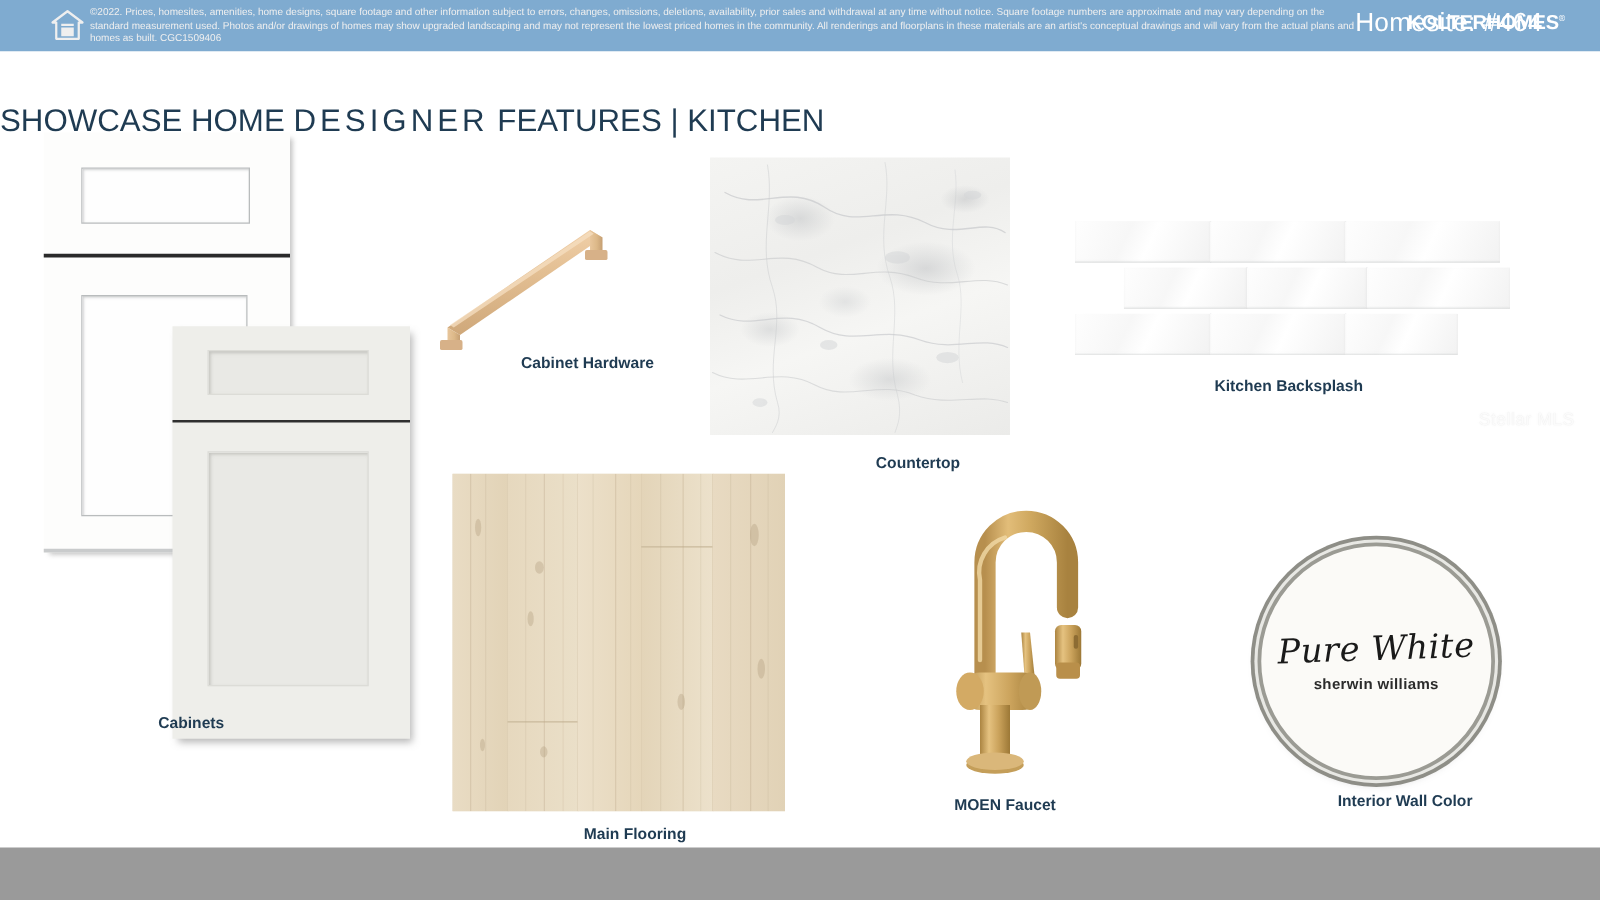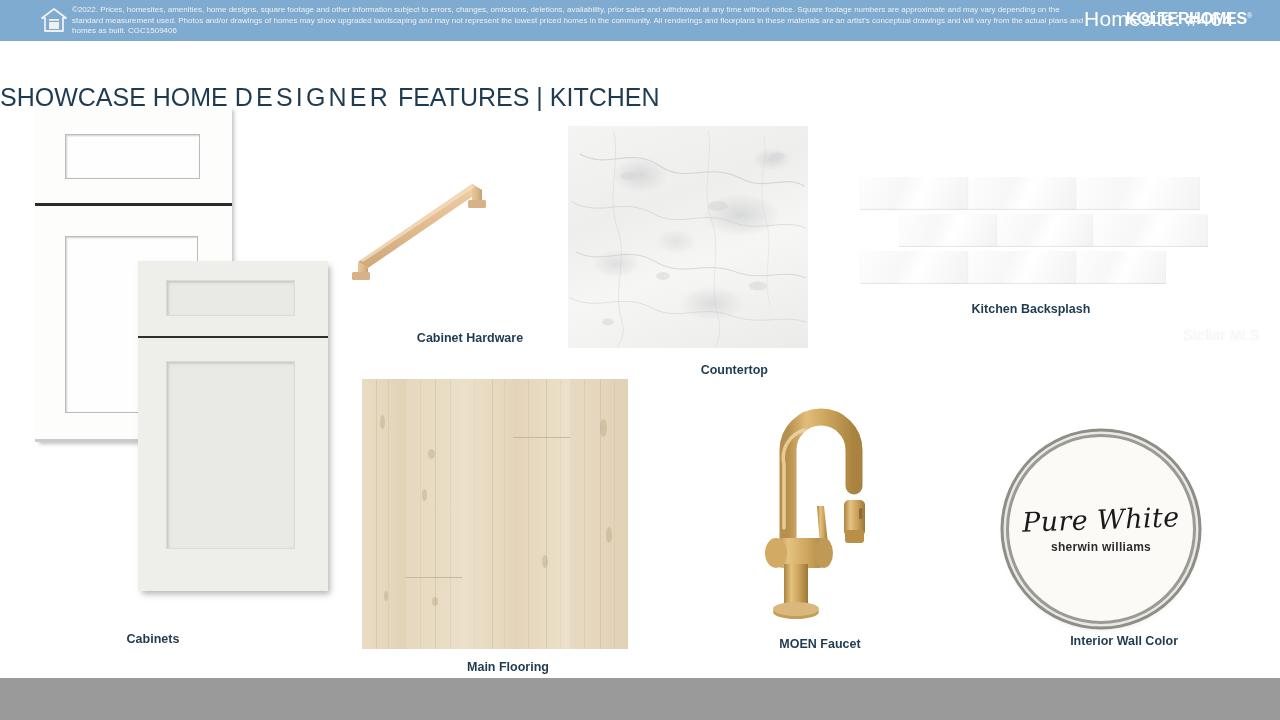--- a/index.html
+++ b/index.html
@@ -288,21 +288,21 @@
   <div class="cab-back-upper-inner"></div>
   <div class="cab-back-seam"></div>
   <div class="cab-back-lower-inner"></div>
   <div class="cab-back-bottomline"></div>
 </div>
 <div class="cab-front">
   <div class="cab-front-upper-inner"></div>
   <div class="cab-front-seam"></div>
   <div class="cab-front-lower-inner"></div>
 </div>
-<div class="swatch-label" style="left:78px; top:632px; width:150px;text-align:center;">Cabinets</div>
+<div class="swatch-label" style="left:78px; top:571px; width:150px;text-align:center;">Cabinets</div>
 
 <div class="hw-wrap">
   <svg width="150" height="120" viewBox="0 0 150 120">
     <defs>
       <linearGradient id="goldBar" x1="0" y1="0" x2="0" y2="1">
         <stop offset="0%" stop-color="#f0cfa8"></stop>
         <stop offset="40%" stop-color="#e3bf93"></stop>
         <stop offset="100%" stop-color="#cfa87a"></stop>
       </linearGradient>
       <linearGradient id="goldLeg" x1="0" y1="0" x2="1" y2="0">
@@ -315,21 +315,21 @@
     <polygon points="10,94 124,16 134,22 20,100" fill="url(#goldBar)"></polygon>
     <polygon points="10,94 20,100 20,112 10,106" fill="url(#goldLeg)"></polygon>
     <polygon points="124,16 134,22 134,40 124,34" fill="url(#goldLeg)"></polygon>
 
     <rect x="4" y="104" width="18" height="8" rx="1.5" fill="#d7b188"></rect>
     <rect x="120" y="32" width="18" height="8" rx="1.5" fill="#d7b188"></rect>
 
     <polygon points="12,92 124,17 127,19 15,94" fill="#f6dfc2" opacity="0.75"></polygon>
   </svg>
 </div>
-<div class="swatch-label" style="left:390px; top:283px; width:160px;margin-top:48px;">Cabinet Hardware</div>
+<div class="swatch-label" style="left:390px; top:283px; width:160px;">Cabinet Hardware</div>
 
 <div class="countertop">
   <svg width="240" height="222" viewBox="0 0 240 222">
     <g stroke="#c9cbcd" fill="none" stroke-linecap="round">
       <path d="M12,28 C40,44 62,20 92,40 C118,58 140,36 172,52 C198,66 218,48 236,60" stroke-width="1.1" opacity="0.75"></path>
       <path d="M4,76 C34,92 54,70 86,88 C112,102 132,84 164,96 C192,107 214,92 238,102" stroke-width="0.9" opacity="0.65"></path>
       <path d="M8,126 C36,140 58,118 88,136 C116,152 136,134 168,146 C196,156 216,142 238,152" stroke-width="1" opacity="0.7"></path>
       <path d="M2,172 C30,186 54,166 84,182 C110,196 134,178 164,190 C192,200 216,188 238,196" stroke-width="0.85" opacity="0.6"></path>
       <path d="M46,6 C52,40 38,70 50,104 C60,134 44,162 54,196 C58,208 52,216 50,220" stroke-width="0.8" opacity="0.5"></path>
       <path d="M140,4 C146,34 132,62 144,96 C154,126 140,156 150,190 C154,206 150,214 148,220" stroke-width="0.75" opacity="0.45"></path>
@@ -433,21 +433,21 @@
     <ellipse cx="76" cy="175" rx="9" ry="15" fill="#c09a55"></ellipse>
 
     <rect x="36" y="186" width="24" height="46" fill="url(#goldBody)"></rect>
 
     <ellipse cx="48" cy="234" rx="23" ry="7" fill="#c49e59"></ellipse>
     <ellipse cx="48" cy="231" rx="23" ry="7" fill="#dab77a"></ellipse>
 
     <path d="M36,150 L36,86 A29,29 0 0 1 56,52" fill="none" stroke="#f1d9a6" stroke-width="3.5" opacity="0.8" stroke-linecap="round"></path>
   </svg>
 </div>
-<div class="swatch-label" style="left:740px; top:637px; width:160px;text-align:center;">MOEN Faucet</div>
+<div class="swatch-label" style="left:724px; top:637px; width:160px;text-align:center;">MOEN Faucet</div>
 
 <div class="paintcan">
   <div class="paint-name">Pure White</div>
   <div class="paint-brand">sherwin williams</div>
 </div>
 <div class="swatch-label" style="left:1018px; top:634px; width:160px;text-align:right;">Interior Wall Color</div>
 
 <div class="watermark">Stellar MLS</div>
 
 <div class="footer-bar"></div>

